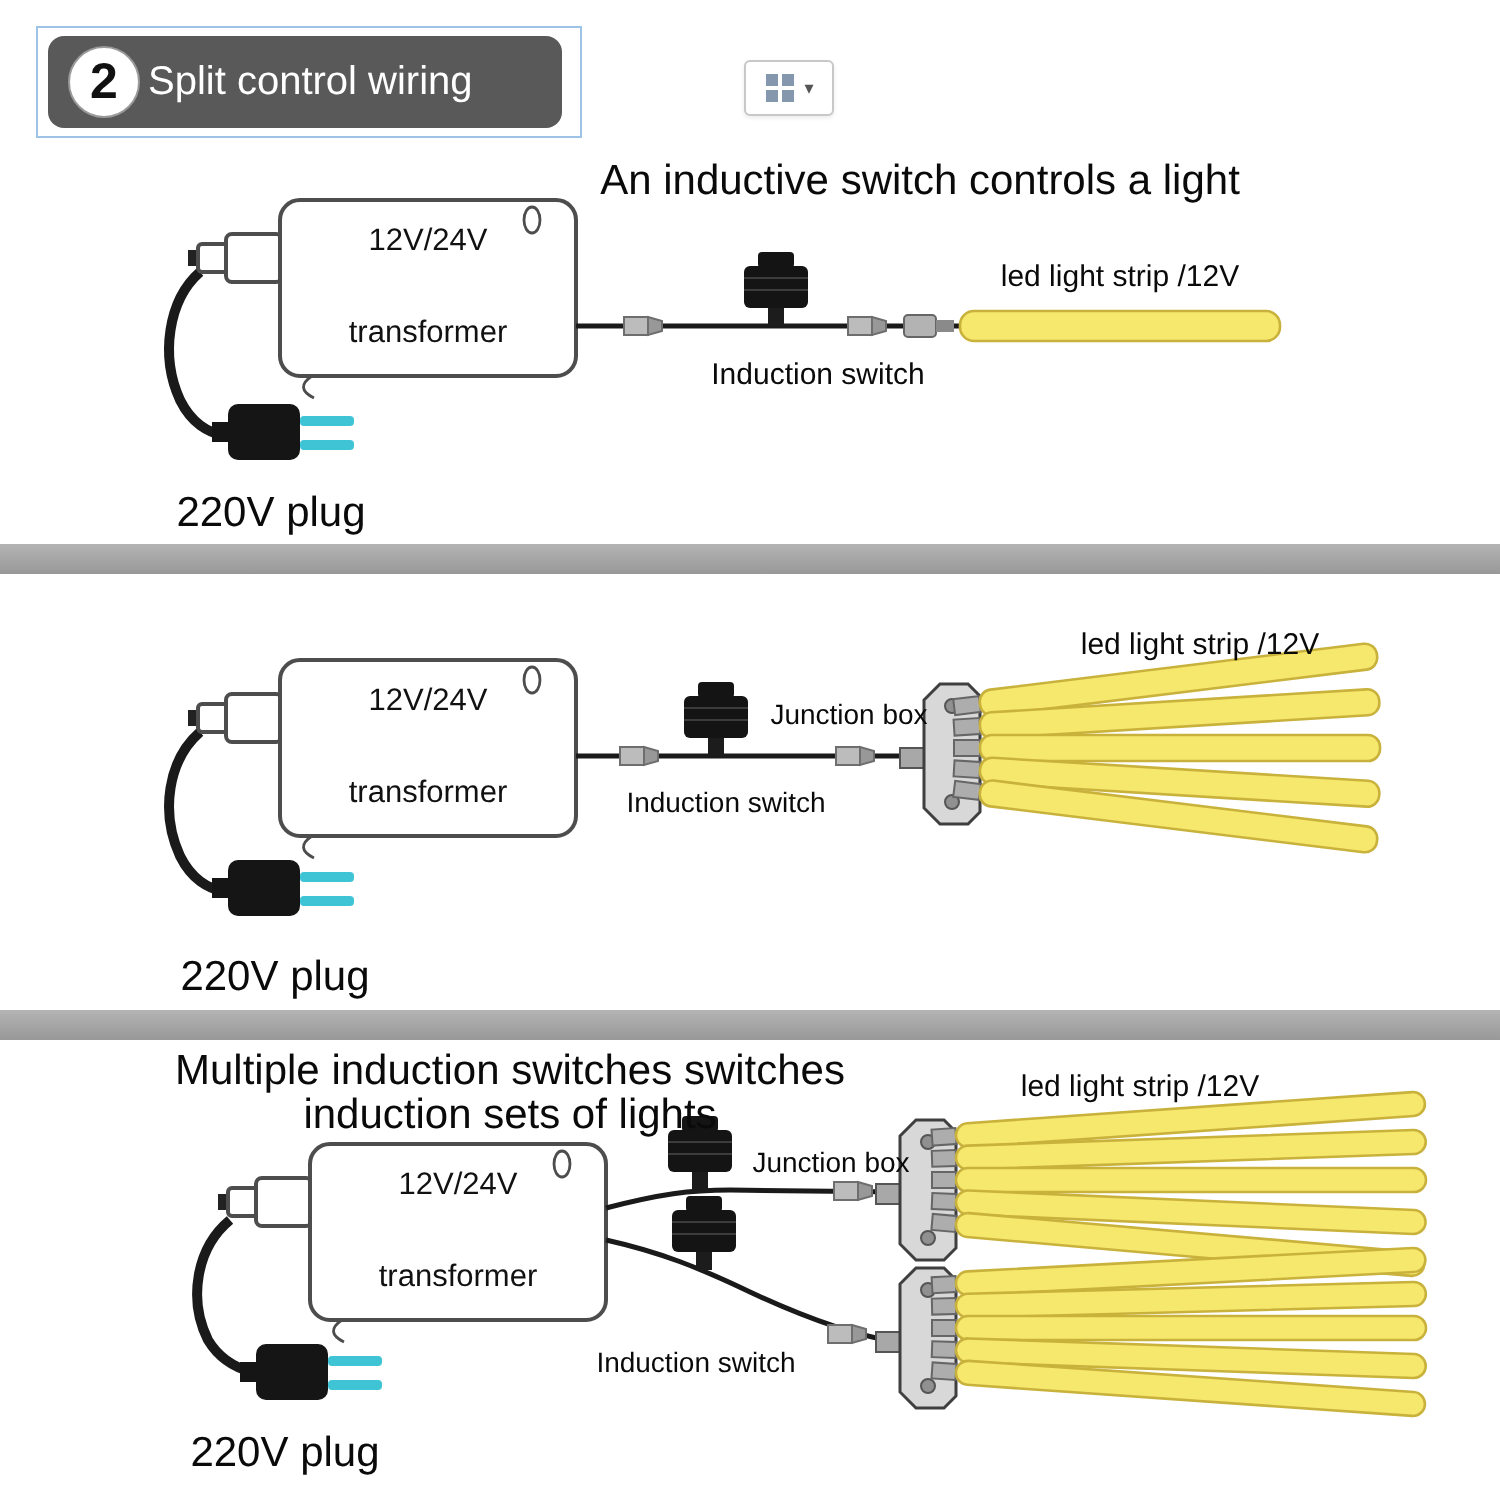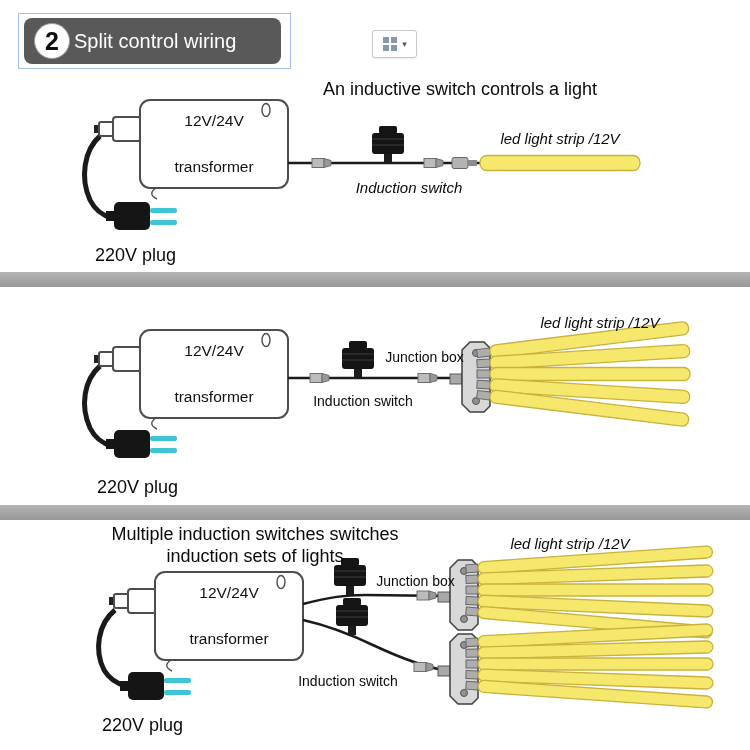--- a/index.html
+++ b/index.html
@@ -3,22 +3,22 @@
 <meta charset="utf-8">
 <style>
   * { margin:0; padding:0; box-sizing:border-box; }
   html,body { background:#fff; }
   .canvas {
     position:relative; width:750px; height:750px; background:#fff;
     font-family:"Liberation Sans", sans-serif; color:#000; overflow:hidden;
   }
   .label { position:absolute; color:#0a0a0a; line-height:1.25; }
   .center { text-align:center; }
-  .t-title { font-size:18px; }
-  .t-label { font-size:15px;font-style:italic; }
+  .t-title { font-size:21px; }
+  .t-label { font-size:15px; }
   .t-small { font-size:14px;text-align:center; }
   .divider { position:absolute; left:0; width:750px; height:15px;
              background:linear-gradient(#b4b4b4,#989898); }
   .sec-svg { position:absolute; left:0; }
   .transformer-text {
     position:absolute; width:148px; height:88px; display:flex;
     flex-direction:column; align-items:center; justify-content:center;
     gap:28px; font-size:15.5px; color:#111;
   }
   .selection-box {

